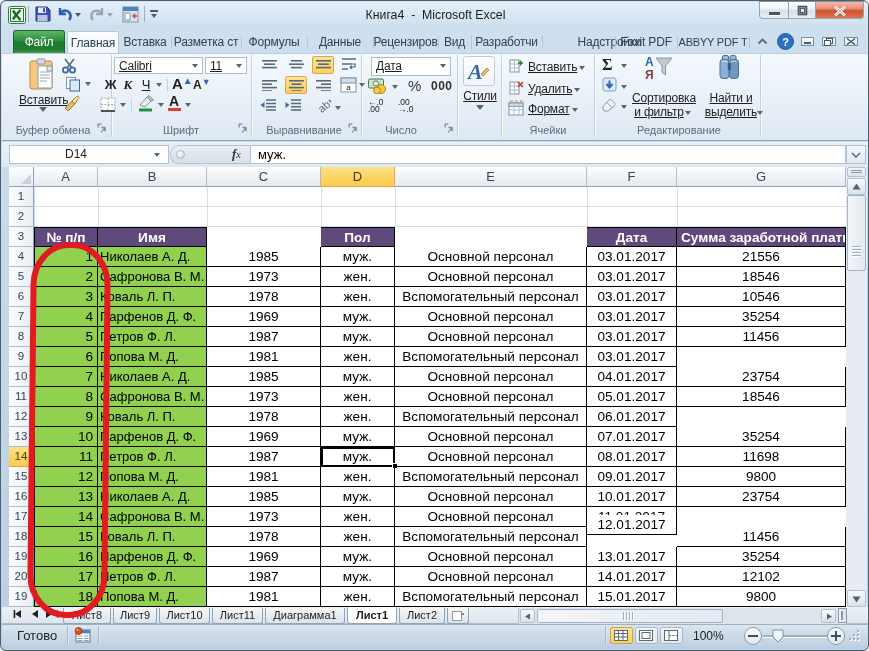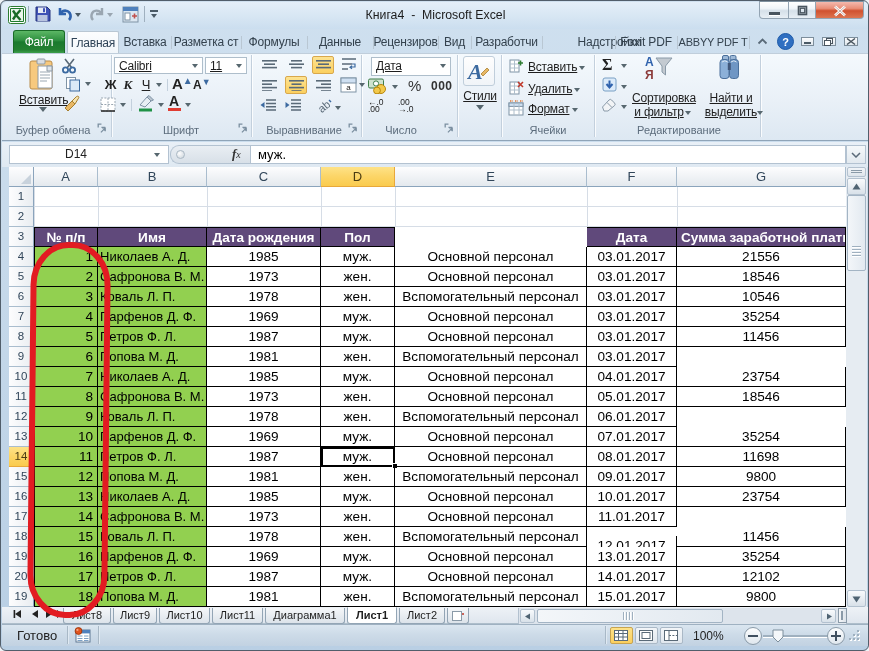--- a/index.html
+++ b/index.html
@@ -423,21 +423,20 @@
 <div class="gl-v" style="left:198px;height:40px"></div>
 <div class="gl-v" style="left:312px;height:40px"></div>
 <div class="gl-v" style="left:386px;height:40px"></div>
 <div class="gl-v" style="left:578px;height:40px"></div>
 <div class="gl-v" style="left:668px;height:40px"></div>
 
 <div class="gl-h" style="left:25px;top:39px;width:812px"></div>
 <div class="gl-h" style="left:25px;top:59px;width:812px"></div>
 <div class="cell hdrc ctr" style="left:25px;top:60px;width:64px;height:20px;line-height:20px;border-top:1px solid #000;border-left:1px solid #000">№ п/п</div>
 <div class="cell hdrc ctr" style="left:89px;top:60px;width:109px;height:20px;line-height:20px;border-top:1px solid #000">Имя</div>
-<div class="cell hdrc ctr" style="left:198px;top:60px;width:114px;height:20px;line-height:20px;border-top:1px solid #000">Дата рождения</div>
 <div class="cell hdrc ctr" style="left:312px;top:60px;width:74px;height:20px;line-height:20px;border-top:1px solid #000">Пол</div>
 <div class="cell hdrc ctr" style="left:578px;top:60px;width:90px;height:20px;line-height:20px;border-top:1px solid #000">Дата</div>
 <div class="cell hdrc lft" style="left:668px;top:60px;width:169px;height:20px;line-height:20px;border-top:1px solid #000;padding-left:4px">Сумма заработной платы</div>
 <div class="cell grn rgt" style="left:25px;top:80px;width:64px;height:20px;line-height:19px;padding-right:4px;border-left:1px solid #000">1</div>
 <div class="cell grn lft" style="left:89px;top:80px;width:109px;height:20px;line-height:19px;padding-left:2px;font-size:13px">Николаев А. Д.</div>
 <div class="cell wht ctr" style="left:198px;top:80px;width:114px;height:20px;line-height:19px">1985</div>
 <div class="cell wht ctr" style="left:312px;top:80px;width:74px;height:20px;line-height:19px">муж.</div>
 <div class="cell wht ctr" style="left:386px;top:80px;width:192px;height:20px;line-height:19px">Основной персонал</div>
 <div class="cell wht ctr" style="left:578px;top:80px;width:90px;height:20px;line-height:19px">03.01.2017</div>
 <div class="cell wht ctr" style="left:668px;top:80px;width:169px;height:20px;line-height:19px">21556</div>
@@ -527,21 +526,21 @@
 <div class="cell grn lft" style="left:89px;top:340px;width:109px;height:20px;line-height:19px;padding-left:2px;font-size:13px">Сафронова В. М.</div>
 <div class="cell wht ctr" style="left:198px;top:340px;width:114px;height:20px;line-height:19px">1973</div>
 <div class="cell wht ctr" style="left:312px;top:340px;width:74px;height:20px;line-height:19px">жен.</div>
 <div class="cell wht ctr" style="left:386px;top:340px;width:192px;height:20px;line-height:19px">Основной персонал</div>
 <div class="cell wht ctr" style="left:578px;top:340px;width:90px;height:20px;line-height:19px">11.01.2017</div>
 <div class="cell grn rgt" style="left:25px;top:360px;width:64px;height:20px;line-height:19px;padding-right:4px;border-left:1px solid #000">15</div>
 <div class="cell grn lft" style="left:89px;top:360px;width:109px;height:20px;line-height:19px;padding-left:2px;font-size:13px">Коваль Л. П.</div>
 <div class="cell wht ctr" style="left:198px;top:360px;width:114px;height:20px;line-height:19px">1978</div>
 <div class="cell wht ctr" style="left:312px;top:360px;width:74px;height:20px;line-height:19px">жен.</div>
 <div class="cell wht ctr" style="left:386px;top:360px;width:192px;height:20px;line-height:19px">Вспомогательный персонал</div>
-<div class="cell wht ctr" style="left:578px;top:369px;width:90px;height:20px;line-height:19px">12.01.2017</div>
+<div class="cell wht ctr" style="left:578px;top:348px;width:90px;height:20px;line-height:19px">12.01.2017</div>
 <div class="cell wht ctr" style="left:668px;top:360px;width:169px;height:20px;line-height:19px">11456</div>
 <div class="cell grn rgt" style="left:25px;top:380px;width:64px;height:20px;line-height:19px;padding-right:4px;border-left:1px solid #000">16</div>
 <div class="cell grn lft" style="left:89px;top:380px;width:109px;height:20px;line-height:19px;padding-left:2px;font-size:13px">Парфенов Д. Ф.</div>
 <div class="cell wht ctr" style="left:198px;top:380px;width:114px;height:20px;line-height:19px">1969</div>
 <div class="cell wht ctr" style="left:312px;top:380px;width:74px;height:20px;line-height:19px">муж.</div>
 <div class="cell wht ctr" style="left:386px;top:380px;width:192px;height:20px;line-height:19px">Основной персонал</div>
 <div class="cell wht ctr" style="left:578px;top:380px;width:90px;height:20px;line-height:19px">13.01.2017</div>
 <div class="cell wht ctr" style="left:668px;top:380px;width:169px;height:20px;line-height:19px">35254</div>
 <div class="cell grn rgt" style="left:25px;top:400px;width:64px;height:20px;line-height:19px;padding-right:4px;border-left:1px solid #000">17</div>
 <div class="cell grn lft" style="left:89px;top:400px;width:109px;height:20px;line-height:19px;padding-left:2px;font-size:13px">Петров Ф. Л.</div>

